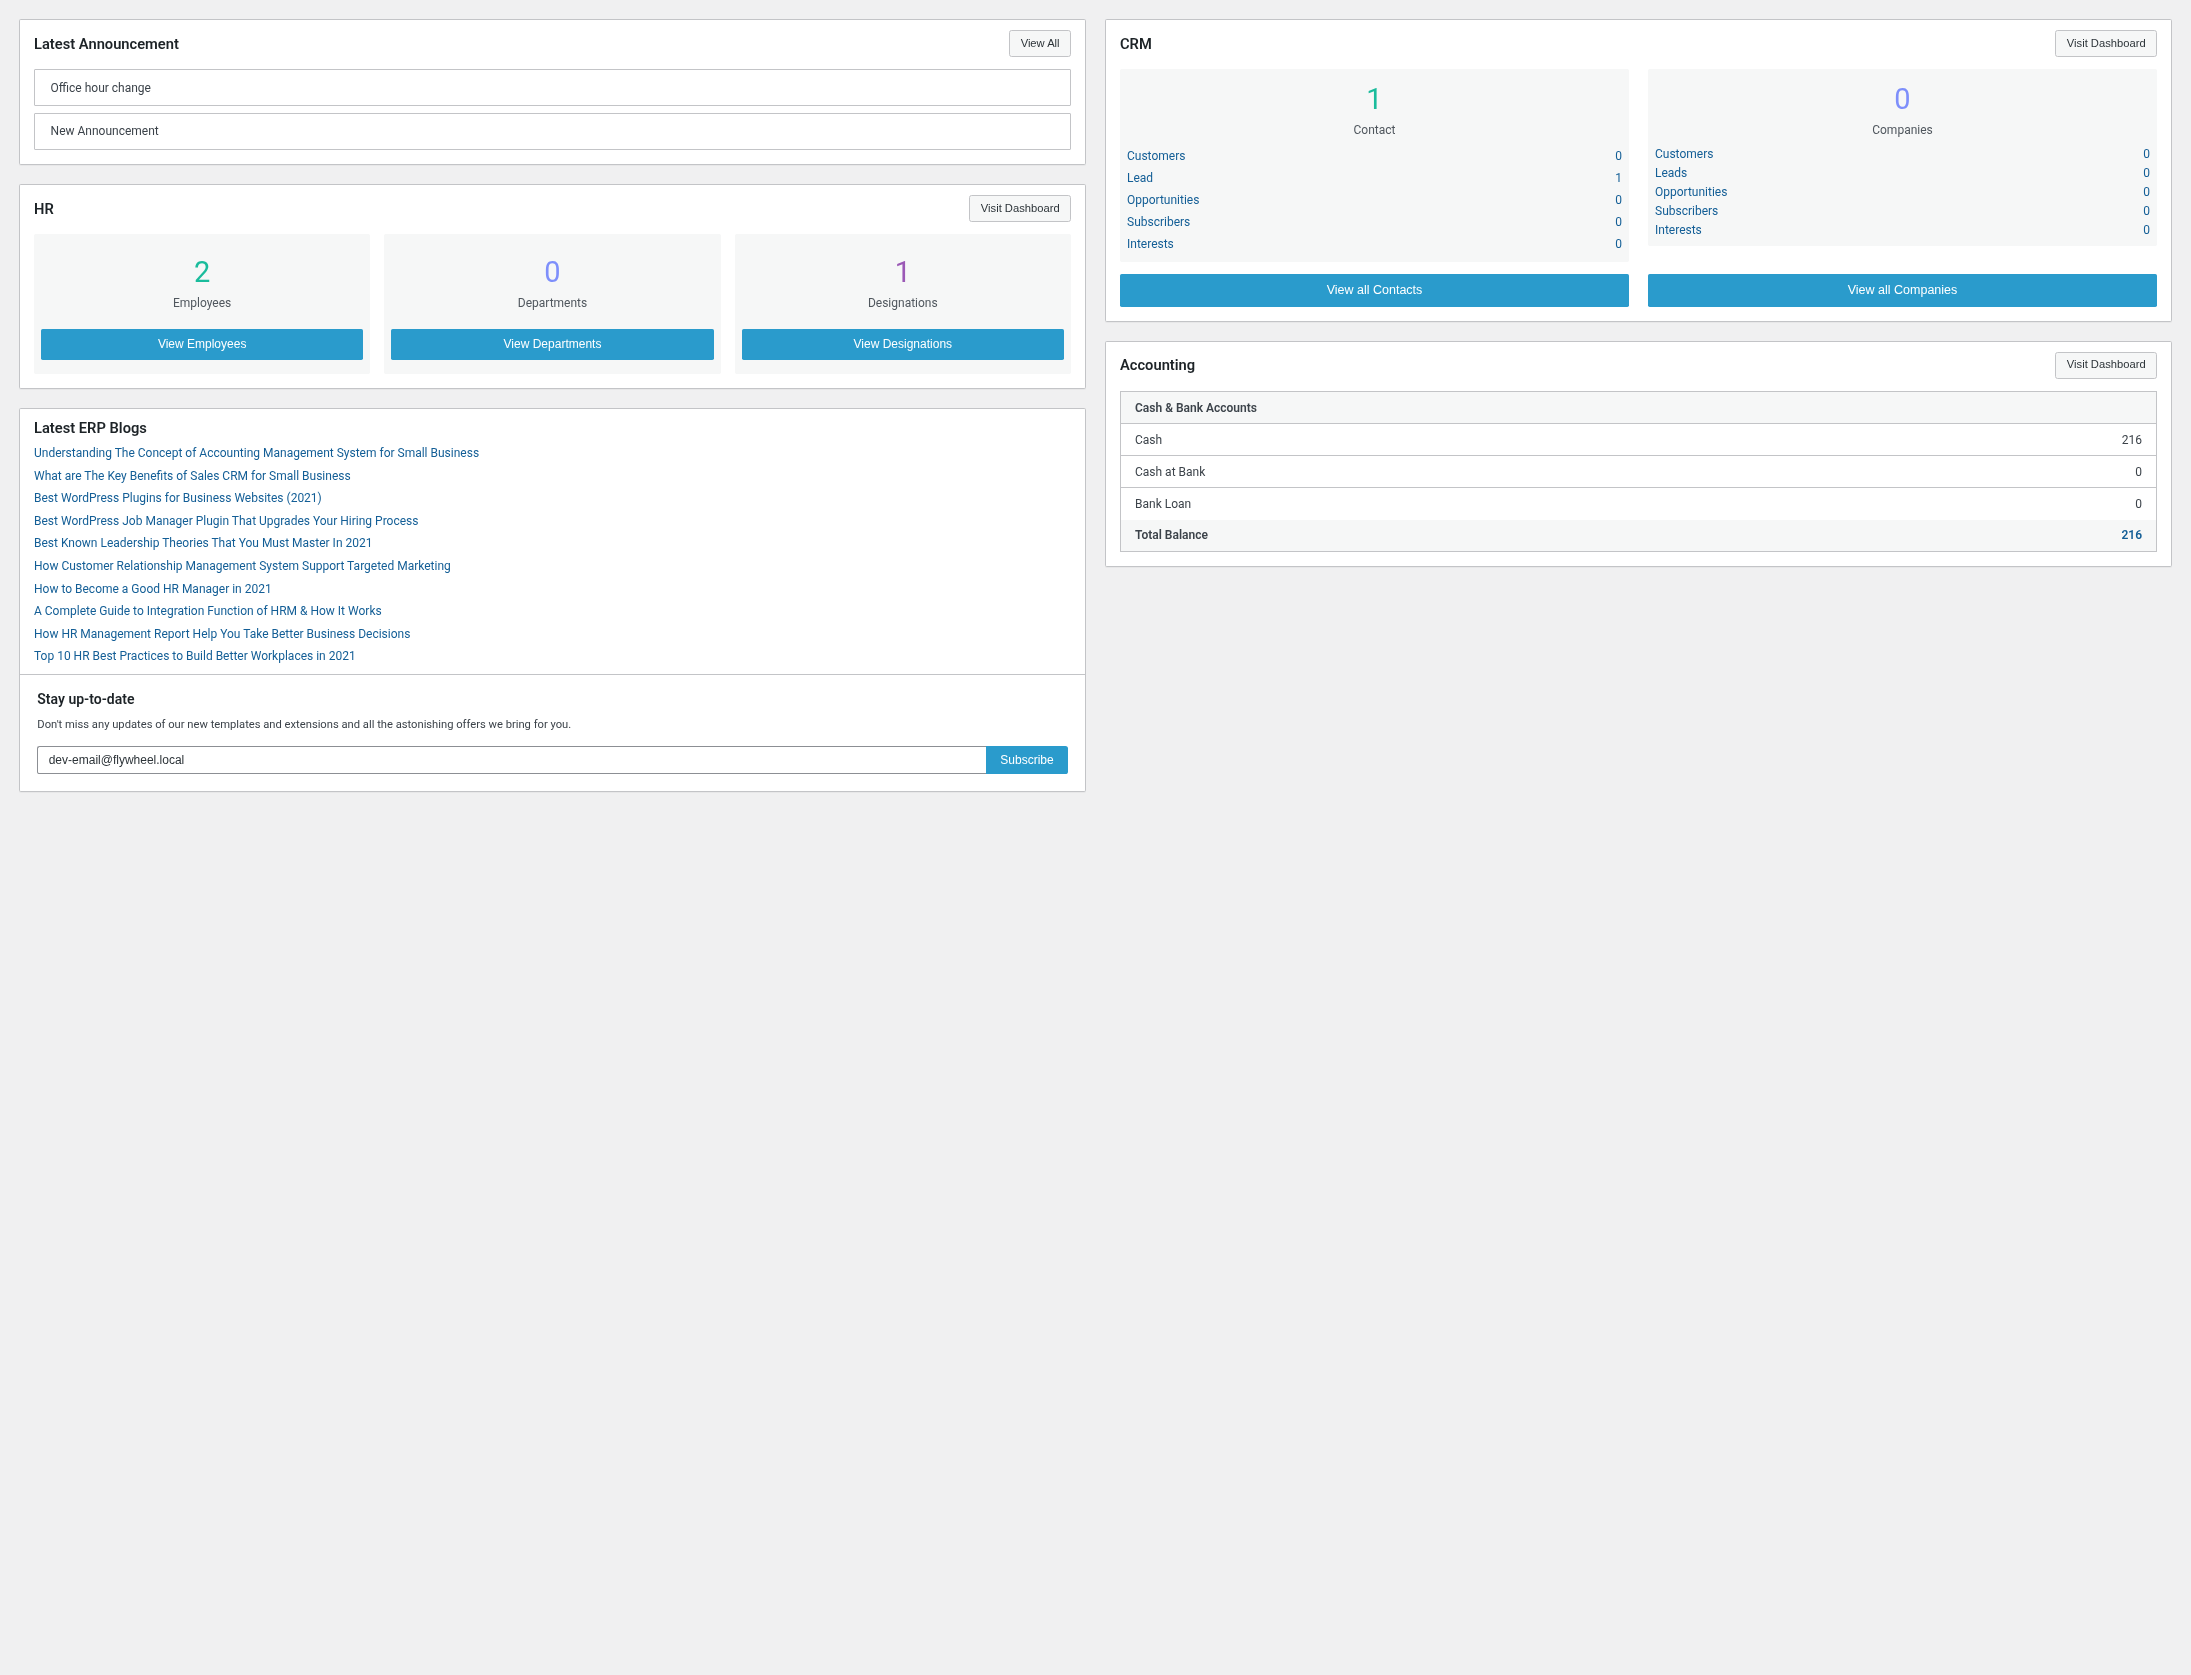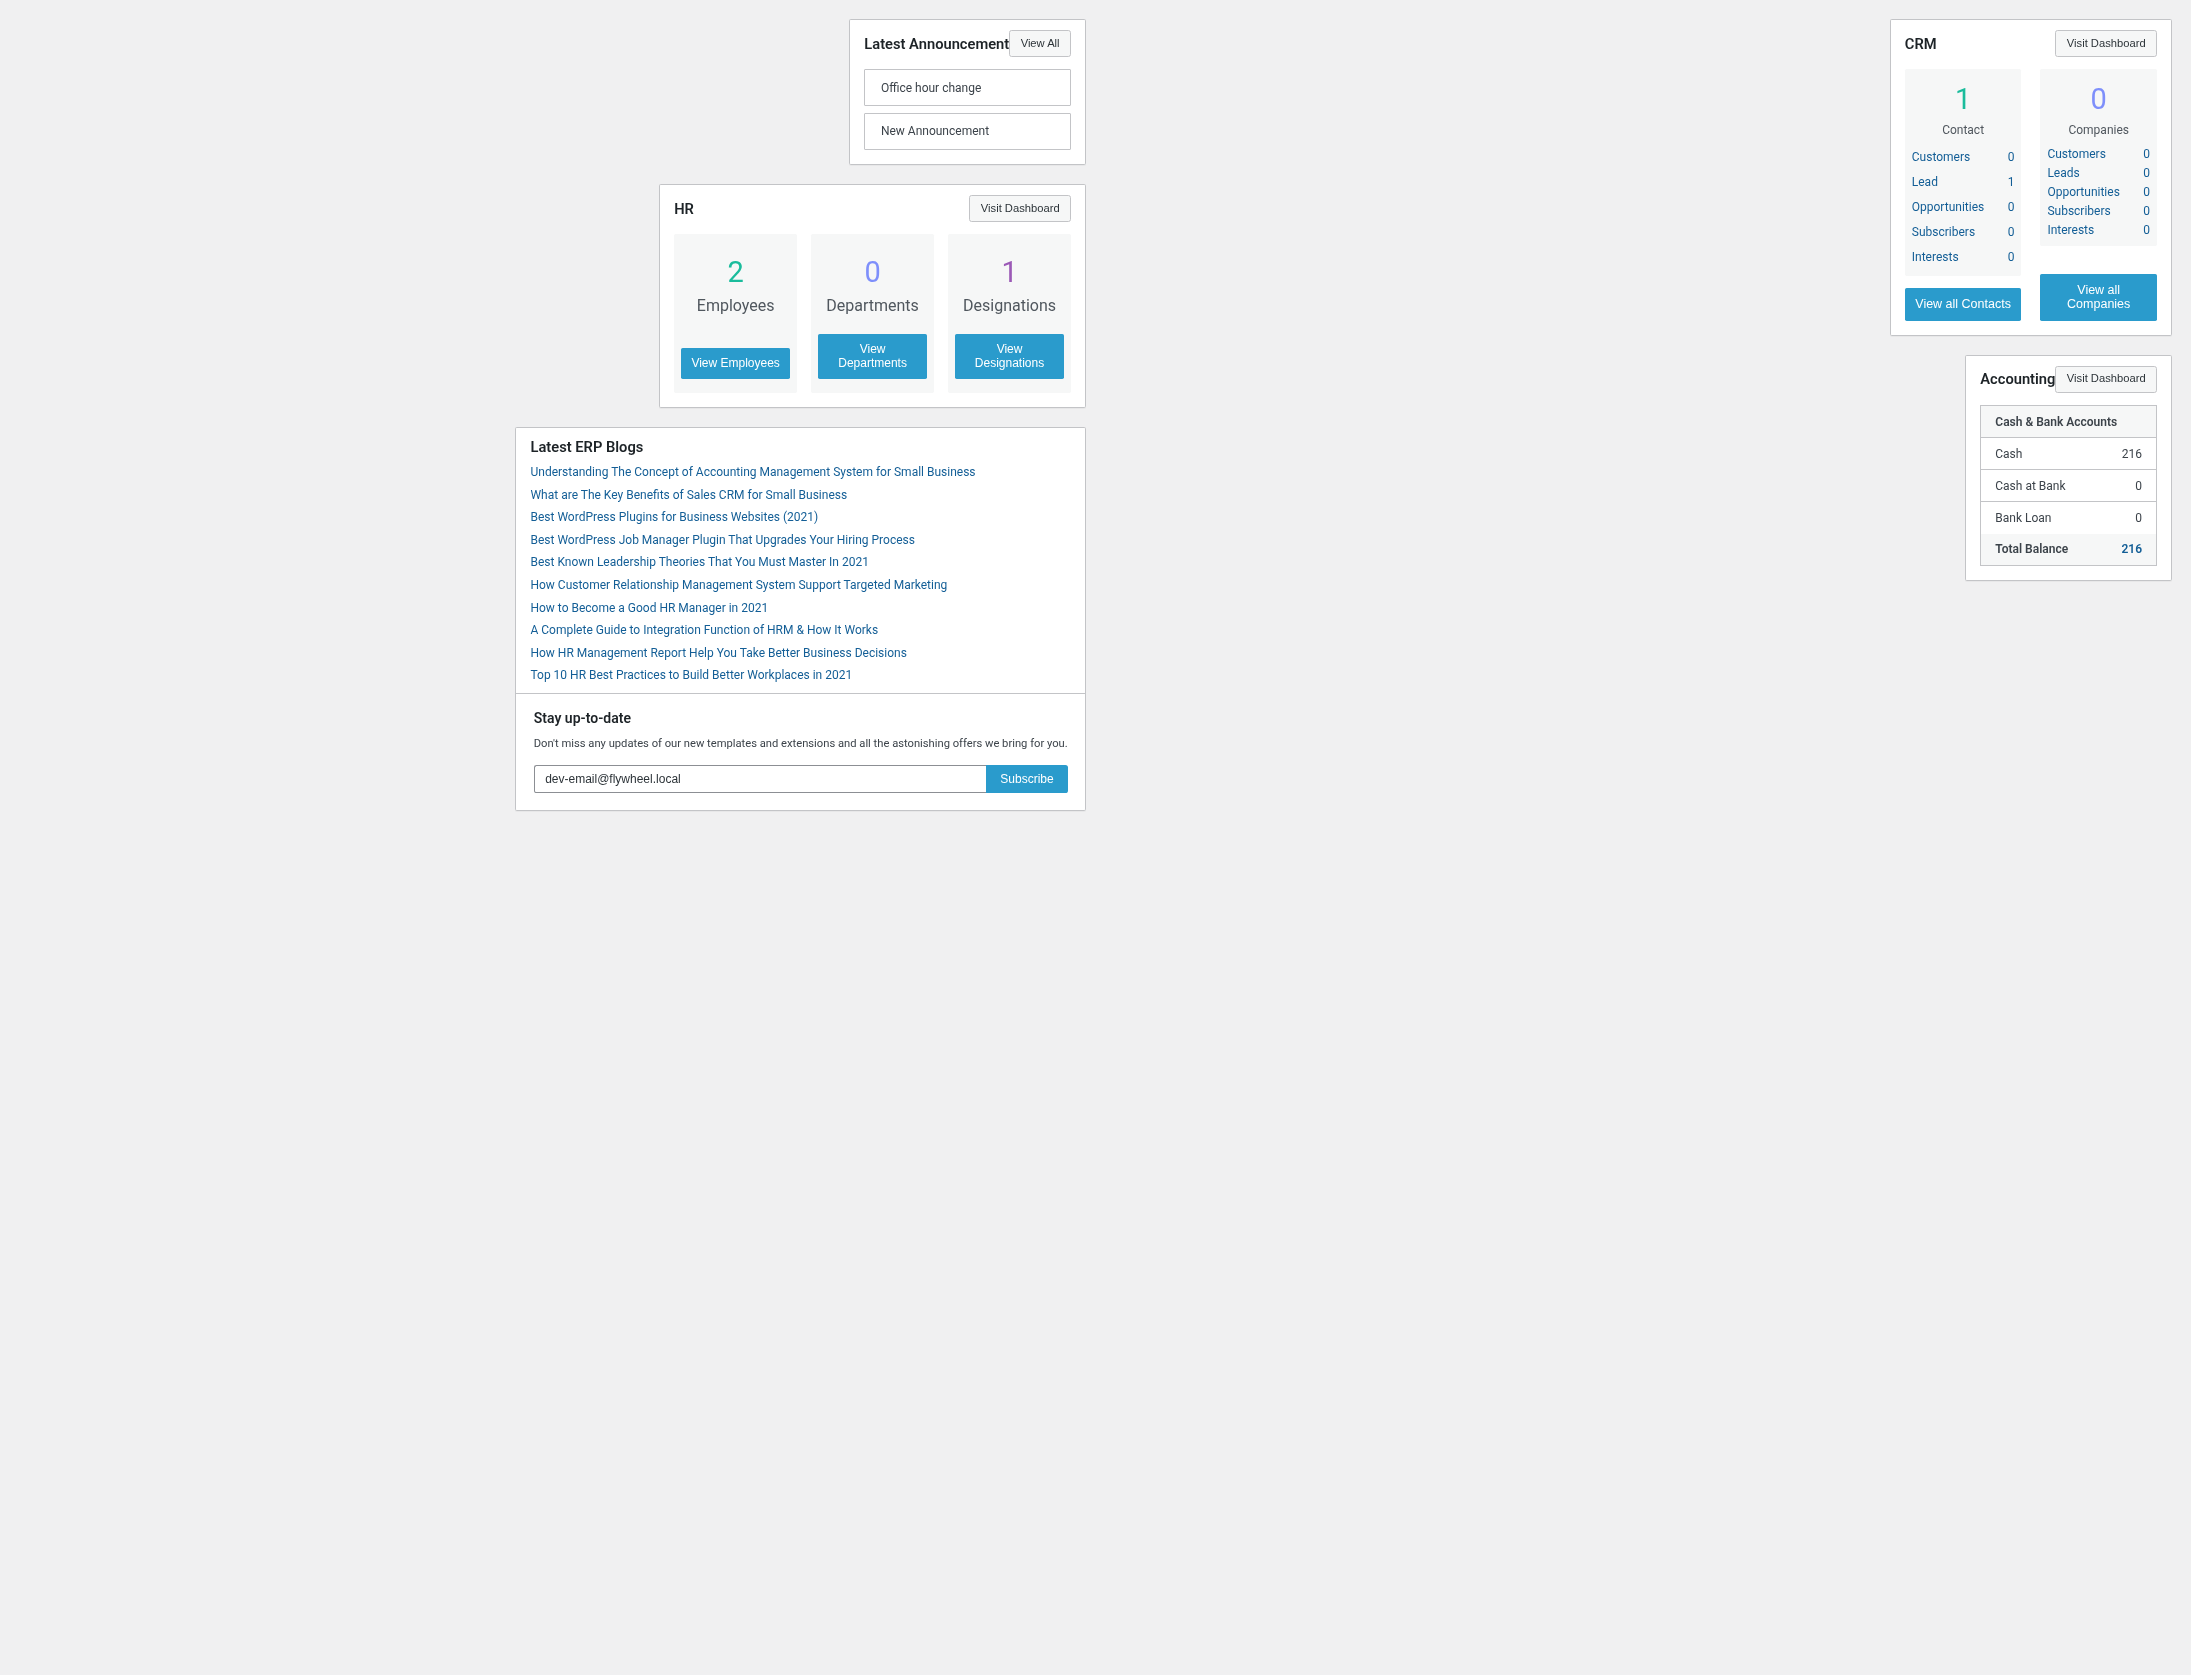--- a/index.html
+++ b/index.html
@@ -13,21 +13,20 @@
   .cols {
     display: flex;
     gap: 19px;
     align-items: flex-start;
   }
   .col {
     flex: 1;
     display: flex;
     flex-direction: column;
     gap: 19px;
-    align-items: flex-end;
   }
   .card {
     background: #fff;
     border: 0.9px solid #c3c4c7;
     border-radius: 1.7px;
     box-shadow: 0 0.9px 0.9px rgba(0,0,0,.04);
     padding: 10.4px 14px 14px;
   }
   .card-header {
     display: flex;
@@ -70,21 +69,21 @@
     flex-direction: column;
     justify-content: space-between;
   }
   .stat-num {
     font-size: 29px;
     font-weight: 400;
     line-height: 1;
     margin-bottom: 8.6px;
   }
   .stat-label {
-    font-size: 16px;
+    font-size: 12px;
     color: #50575e;
   }
   .btn-blue {
     margin-top: 19px;
     background: #2a9bcc;
     color: #fff;
     border: none;
     padding: 8.6px 7px;
     font-size: 12px;
     border-radius: 1.7px;

